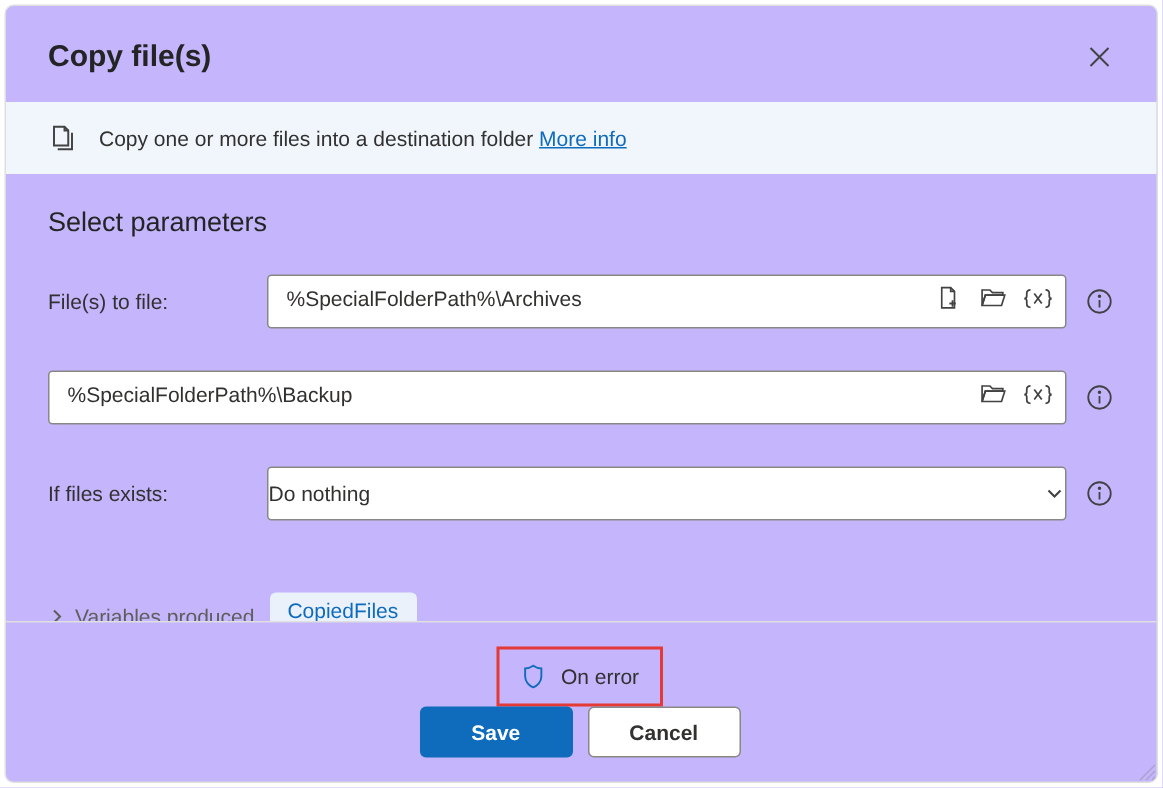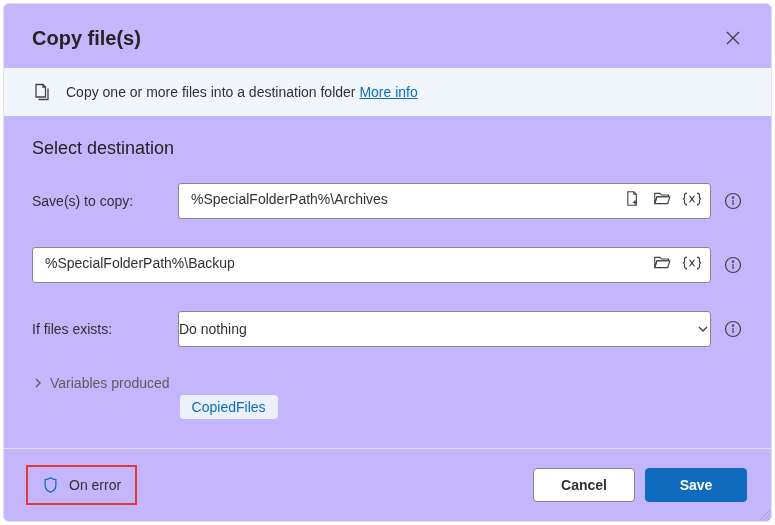--- a/index.html
+++ b/index.html
@@ -131,21 +131,21 @@
     }
     .info-circle {
       width: 20px; height: 20px;
       display: flex; align-items: center; justify-content: center;
       cursor: pointer;
       color: #424242;
       flex-shrink: 0;
     }
     .variables-row {
       display: flex;
-      align-items: flex-start;
+      align-items: flex-end;
       gap: 10px;
     }
     .variables-toggle {
       display: flex;
       align-items: center;
       gap: 6px;
       cursor: pointer;
       color: #605e5c;
       font-size: 14px;
     }
@@ -157,20 +157,21 @@
       font-size: 14px;
       cursor: pointer;
       margin-top: 20px;
     }
     .footer {
       border-top: 1px solid #e0e0e0;
       padding: 16px 24px 16px 22px;
       display: flex;
       align-items: center;
       justify-content: space-between;
+      flex-direction: column;
     }
     .on-error-wrap {
       border: 2px solid #e53935;
       padding: 3px 6px;
       display: inline-flex;
     }
     .on-error-btn {
       display: flex;
       align-items: center;
       gap: 10px;
@@ -234,24 +235,24 @@
       <path d="M11 2.5 v2.5 h2.5"></path>
       <path d="M6.5 17.5 h9.5 v-11"></path>
     </svg>
     <span>
       <span>Copy one or more files into a destination folder</span>
       <a class="info-link">More info</a>
     </span>
   </div>
 
   <div class="content">
-    <div class="section-title">Select destination</div>
+    <div class="section-title">Select parameters</div>
 
     <div class="field-row">
-      <div class="field-label">Save(s) to copy:</div>
+      <div class="field-label">File(s) to file:</div>
       <div class="field-control-wrap">
         <div class="input-box">
           <input class="input-text" type="text" value="%SpecialFolderPath%\Archives" style="">
           <div class="input-icons">
             <div class="icon-btn">
               <svg width="17" height="17" viewBox="0 0 20 20" fill="none" stroke="#424242" stroke-width="1.3">
                 <path d="M4.5 2 h7 l3 3 v13 h-10 z"></path>
                   <path d="M11.5 2 v3 h3"></path>
                 <path d="M13 12 v5 M10.5 14.5 h5" stroke-width="1.5"></path>
               </svg>
@@ -345,22 +346,22 @@
   <div class="footer">
     <div class="on-error-wrap">
       <div class="on-error-btn">
         <svg width="17" height="18" viewBox="0 0 18 20" fill="none" stroke="#0f6cbd" stroke-width="1.4">
           <path d="M9 2 c3 2 6 2 6 2 v6 c0 4 -3 7 -6 8 c-3 -1 -6 -4 -6 -8 v-6 s3 0 6 -2 z"></path>
         </svg>
         <span>On error</span>
       </div>
     </div>
     <div class="footer-actions">
+      <button class="btn btn-primary">Save</button>
       <button class="btn btn-secondary">Cancel</button>
-      <button class="btn btn-primary">Save</button>
     </div>
   </div>
 
   <svg class="resize-grip" viewBox="0 0 14 14">
     <path d="M3 13 L13 3 M7 13 L13 7 M11 13 L13 11" stroke="#888" stroke-width="1"></path>
   </svg>
 
 </div>
 
 </body></html>

